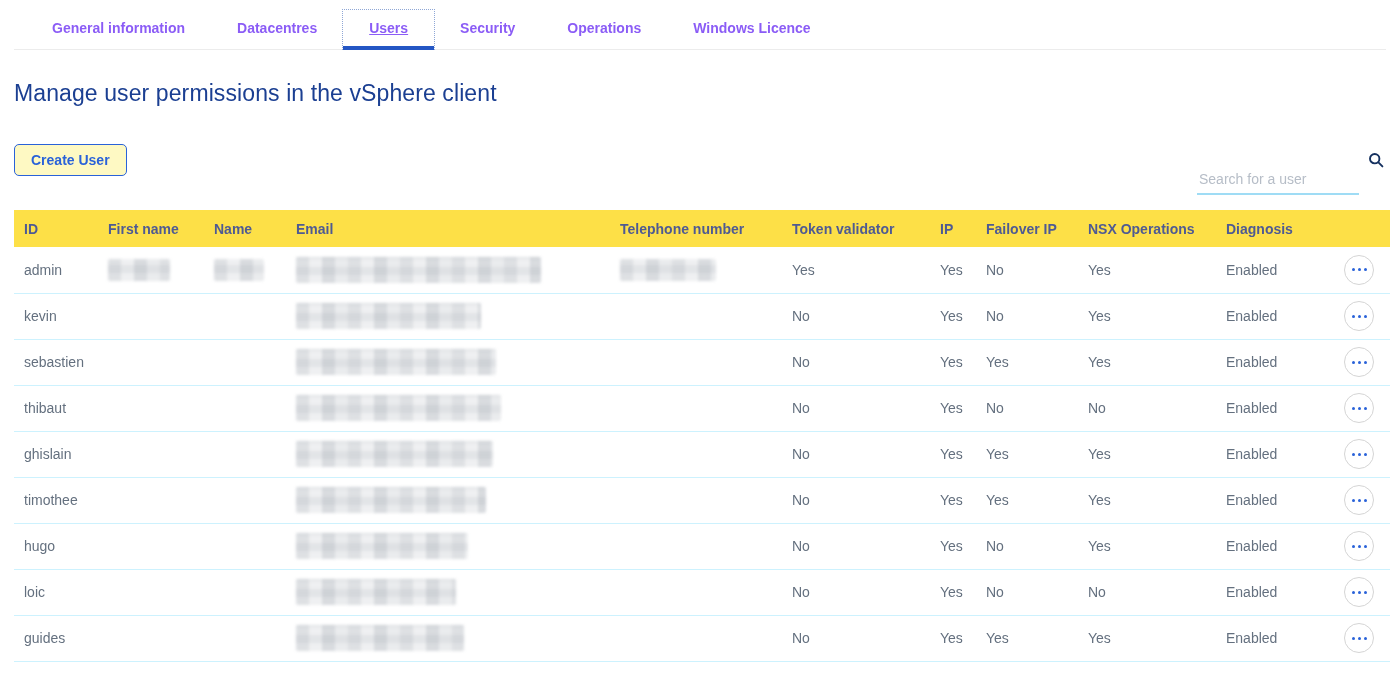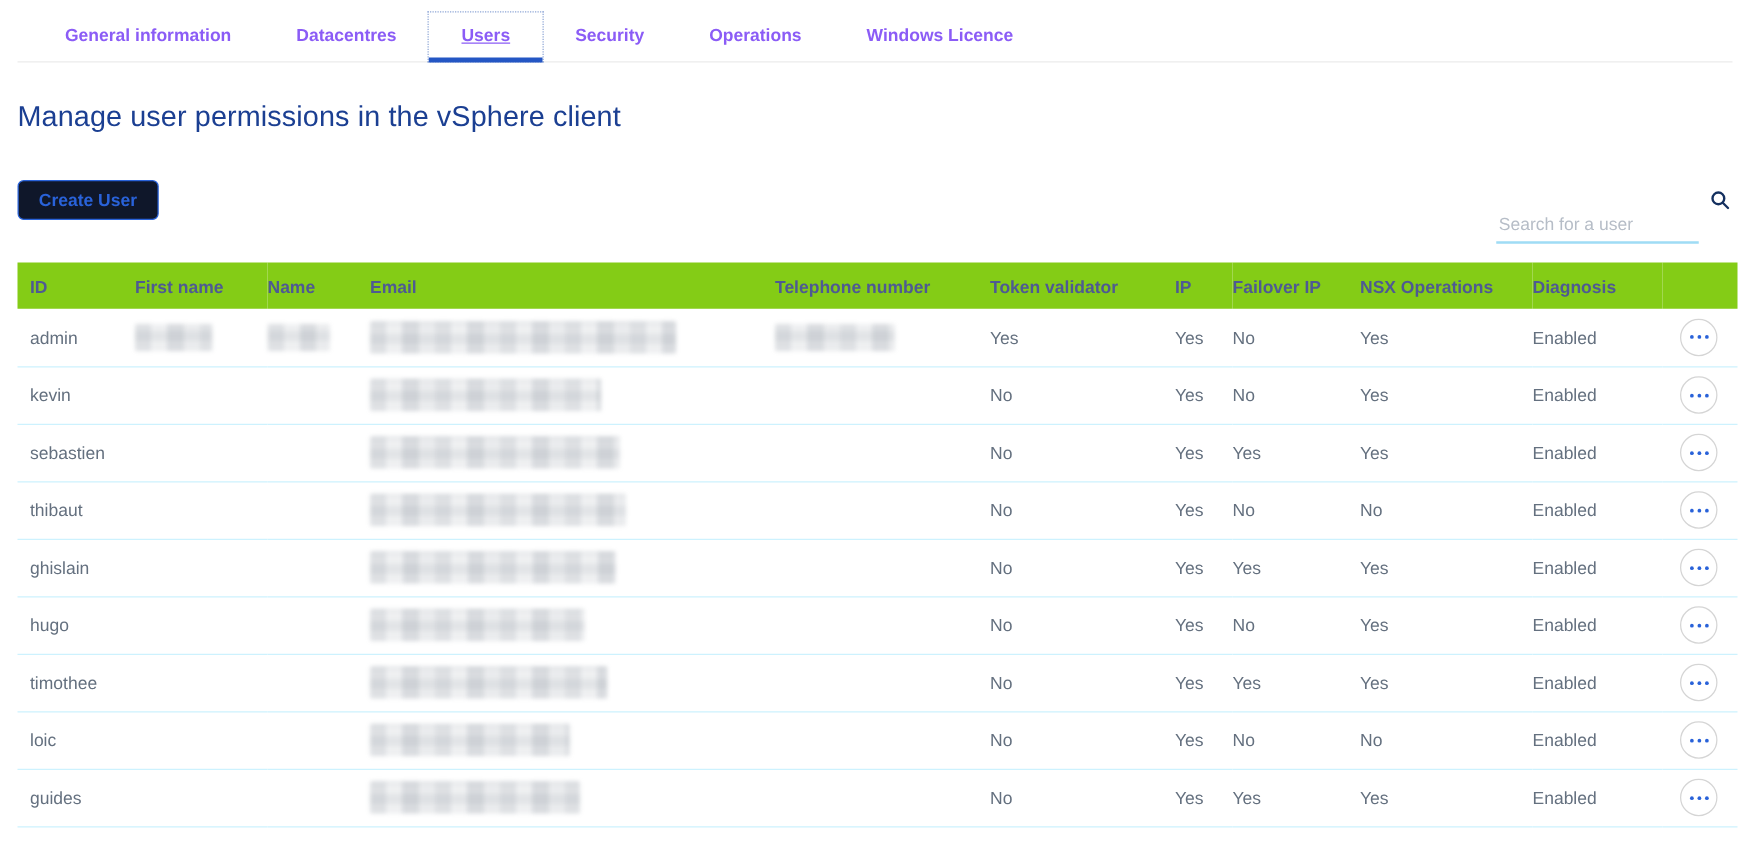--- a/index.html
+++ b/index.html
@@ -32,40 +32,40 @@
   
   h1.page-title {
     margin:30px 14px 0; font-size:23px; font-weight:400;
     color:#1b3f92; letter-spacing:.1px;
   }
   .toolbar {
     display:flex; align-items:center; justify-content:space-between;
     margin:17px 14px 15px;
   }
   .create-btn {
-    background:#0f172a; border:1px solid #2962d9; border-radius:5px;
+    background:#fef9c3; border:1px solid #2962d9; border-radius:5px;
     color:#2962d9; font-weight:700; font-size:14px;
     padding:7px 16px; cursor:pointer; font-family:inherit;
   }
   .search { display:flex; align-items:center; gap:9px; margin-right:2px; }
   .search input {
     border:none; border-bottom:2px solid #9fdcf5; outline:none;
     width:162px; padding:3px 2px 6px; font-size:14px; color:#4a5568;
     font-family:inherit; background:transparent;margin-top:44px;
   }
   .search input::placeholder { color:#b6bdc7; }
   .search-icon { display:flex; align-items:center; cursor:pointer; }
 
   
   table.users {
     width:calc(100% - 24px); margin:0 10px 0 14px;
     border-collapse:collapse; table-layout:fixed;
   }
   thead th {
-    background:#84cc16; color:#4e5a93;
+    background:#fde047; color:#4e5a93;
     font-size:14px; font-weight:700; text-align:left;
     height:37px; padding:0;
   }
   thead th:first-child, tbody td:first-child { padding-left:10px; }
   tbody td {
     height:46px; padding:0;
     border-bottom:1px solid #cdf2fe;
     font-size:14px; color:#64707f;
   }
   .c-actions { text-align:right; }
@@ -272,48 +272,48 @@
     <td class="c-actions">
       <button class="dots-btn" aria-label="actions">
         <span class="dot"></span>
             <span class="dot"></span>
             <span class="dot"></span>
       </button>
     </td>
   </tr>
 
   <tr>
+    <td>timothee</td>
+    <td></td>
+    <td></td>
+    <td><span class="redacted tall" style="width: 190px;"></span></td>
+    <td></td>
+    <td>No</td>
+    <td>Yes</td>
+    <td>Yes</td>
+    <td>Yes</td>
+    <td>Enabled</td>
+    <td class="c-actions">
+      <button class="dots-btn" aria-label="actions">
+        <span class="dot"></span>
+            <span class="dot"></span>
+            <span class="dot"></span>
+      </button>
+    </td>
+  </tr>
+
+  <tr>
     <td>hugo</td>
     <td></td>
     <td></td>
     <td><span class="redacted tall" style="width: 172px;"></span></td>
     <td></td>
     <td>No</td>
     <td>Yes</td>
     <td>No</td>
-    <td>Yes</td>
-    <td>Enabled</td>
-    <td class="c-actions">
-      <button class="dots-btn" aria-label="actions">
-        <span class="dot"></span>
-            <span class="dot"></span>
-            <span class="dot"></span>
-      </button>
-    </td>
-  </tr>
-
-  <tr>
-    <td>timothee</td>
-    <td></td>
-    <td></td>
-    <td><span class="redacted tall" style="width: 190px;"></span></td>
-    <td></td>
-    <td>No</td>
-    <td>Yes</td>
-    <td>Yes</td>
     <td>Yes</td>
     <td>Enabled</td>
     <td class="c-actions">
       <button class="dots-btn" aria-label="actions">
         <span class="dot"></span>
             <span class="dot"></span>
             <span class="dot"></span>
       </button>
     </td>
   </tr>

